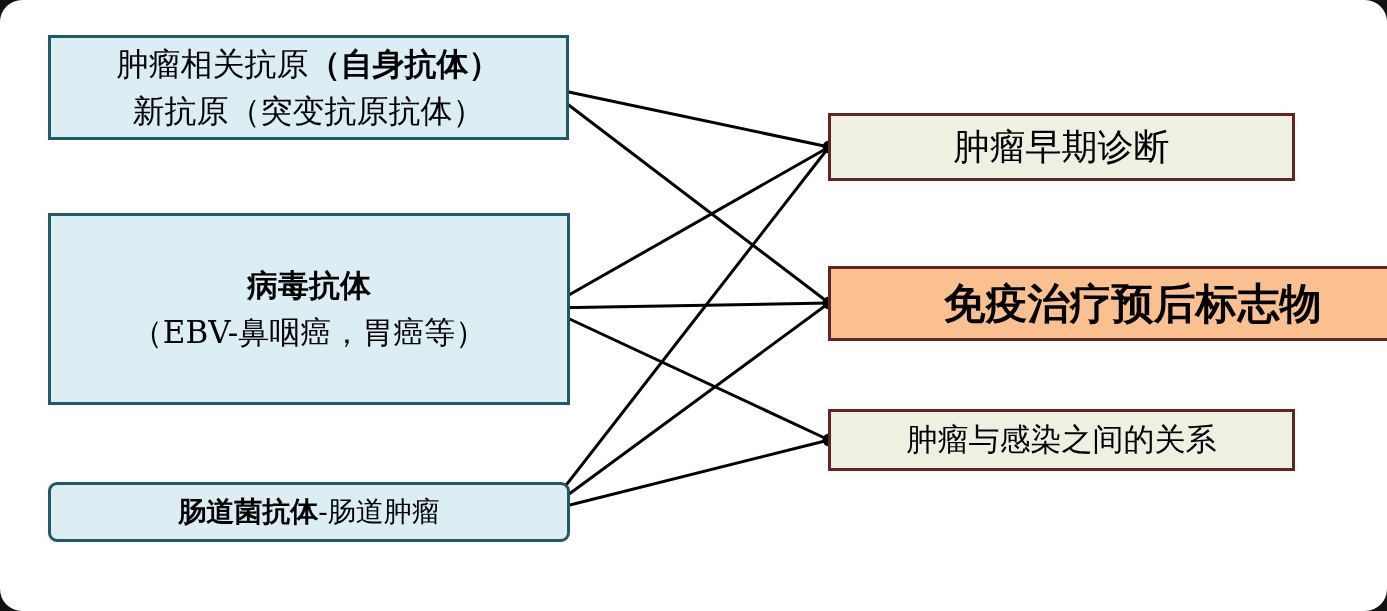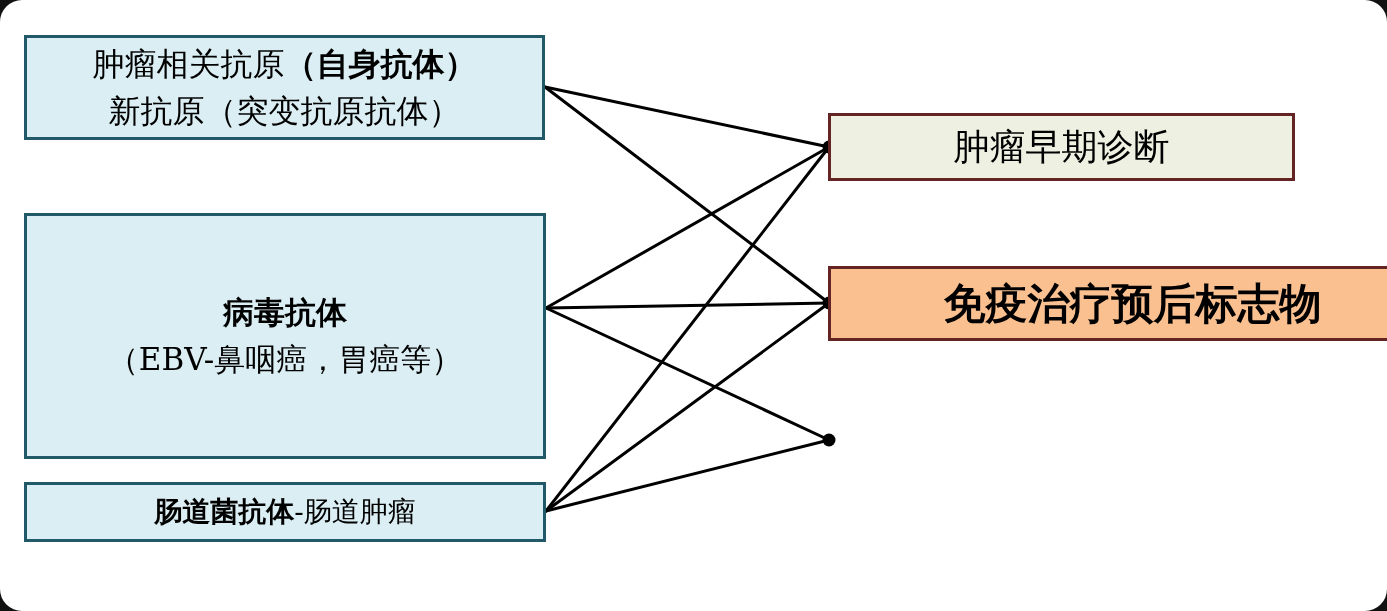--- a/index.html
+++ b/index.html
@@ -16,32 +16,33 @@
   .node{
     position:absolute;
     box-sizing:border-box;
     display:flex;flex-direction:column;
     align-items:center;justify-content:center;
     text-align:center;
   }
   .node-left{
     background:#daeef3;
     border:3px solid #215968;
+    margin-left:24px;
   }
   .node-right{
     background:#eef0e1;
     border:3px solid #632423;
   }
   .node-orange{
     background:#fac090;
     border:3px solid #632423;
   }
   .box-l1{left:24px;top:35px;width:521px;height:105px;font-size:32px;line-height:47px;}
-  .box-l2{left:24px;top:213px;width:522px;height:246px;font-size:31px;line-height:47px;}
-  .box-l3{left:24px;top:482px;width:522px;height:60px;font-size:28px;}
+  .box-l2{left:24px;top:213px;width:522px;height:192px;font-size:31px;line-height:47px;}
+  .box-l3{left:24px;top:482px;width:522px;height:60px;font-size:28px;border-radius:9px;}
   .box-r1{left:828px;top:113px;width:467px;height:68px;font-size:36px;}
   .box-r2{left:828px;top:266px;width:609px;height:75px;font-size:42px;font-weight:700;}
   .box-r3{left:828px;top:409px;width:467px;height:62px;font-size:31px;}
   .bold{font-weight:700;}
   .line{white-space:nowrap;}
 </style>
 </head>
 <body>
 
 <div class="canvas">
@@ -75,14 +76,17 @@
   </div>
 
   <div class="node node-right box-r1">
     <div class="line">肿瘤早期诊断</div>
   </div>
 
   <div class="node node-orange box-r2">
     <div class="line">免疫治疗预后标志物</div>
   </div>
 
+  <div class="node node-right box-r3">
+    <div class="line">肿瘤与感染之间的关系</div>
+  </div>
 
 </div>
 
 </body></html>

